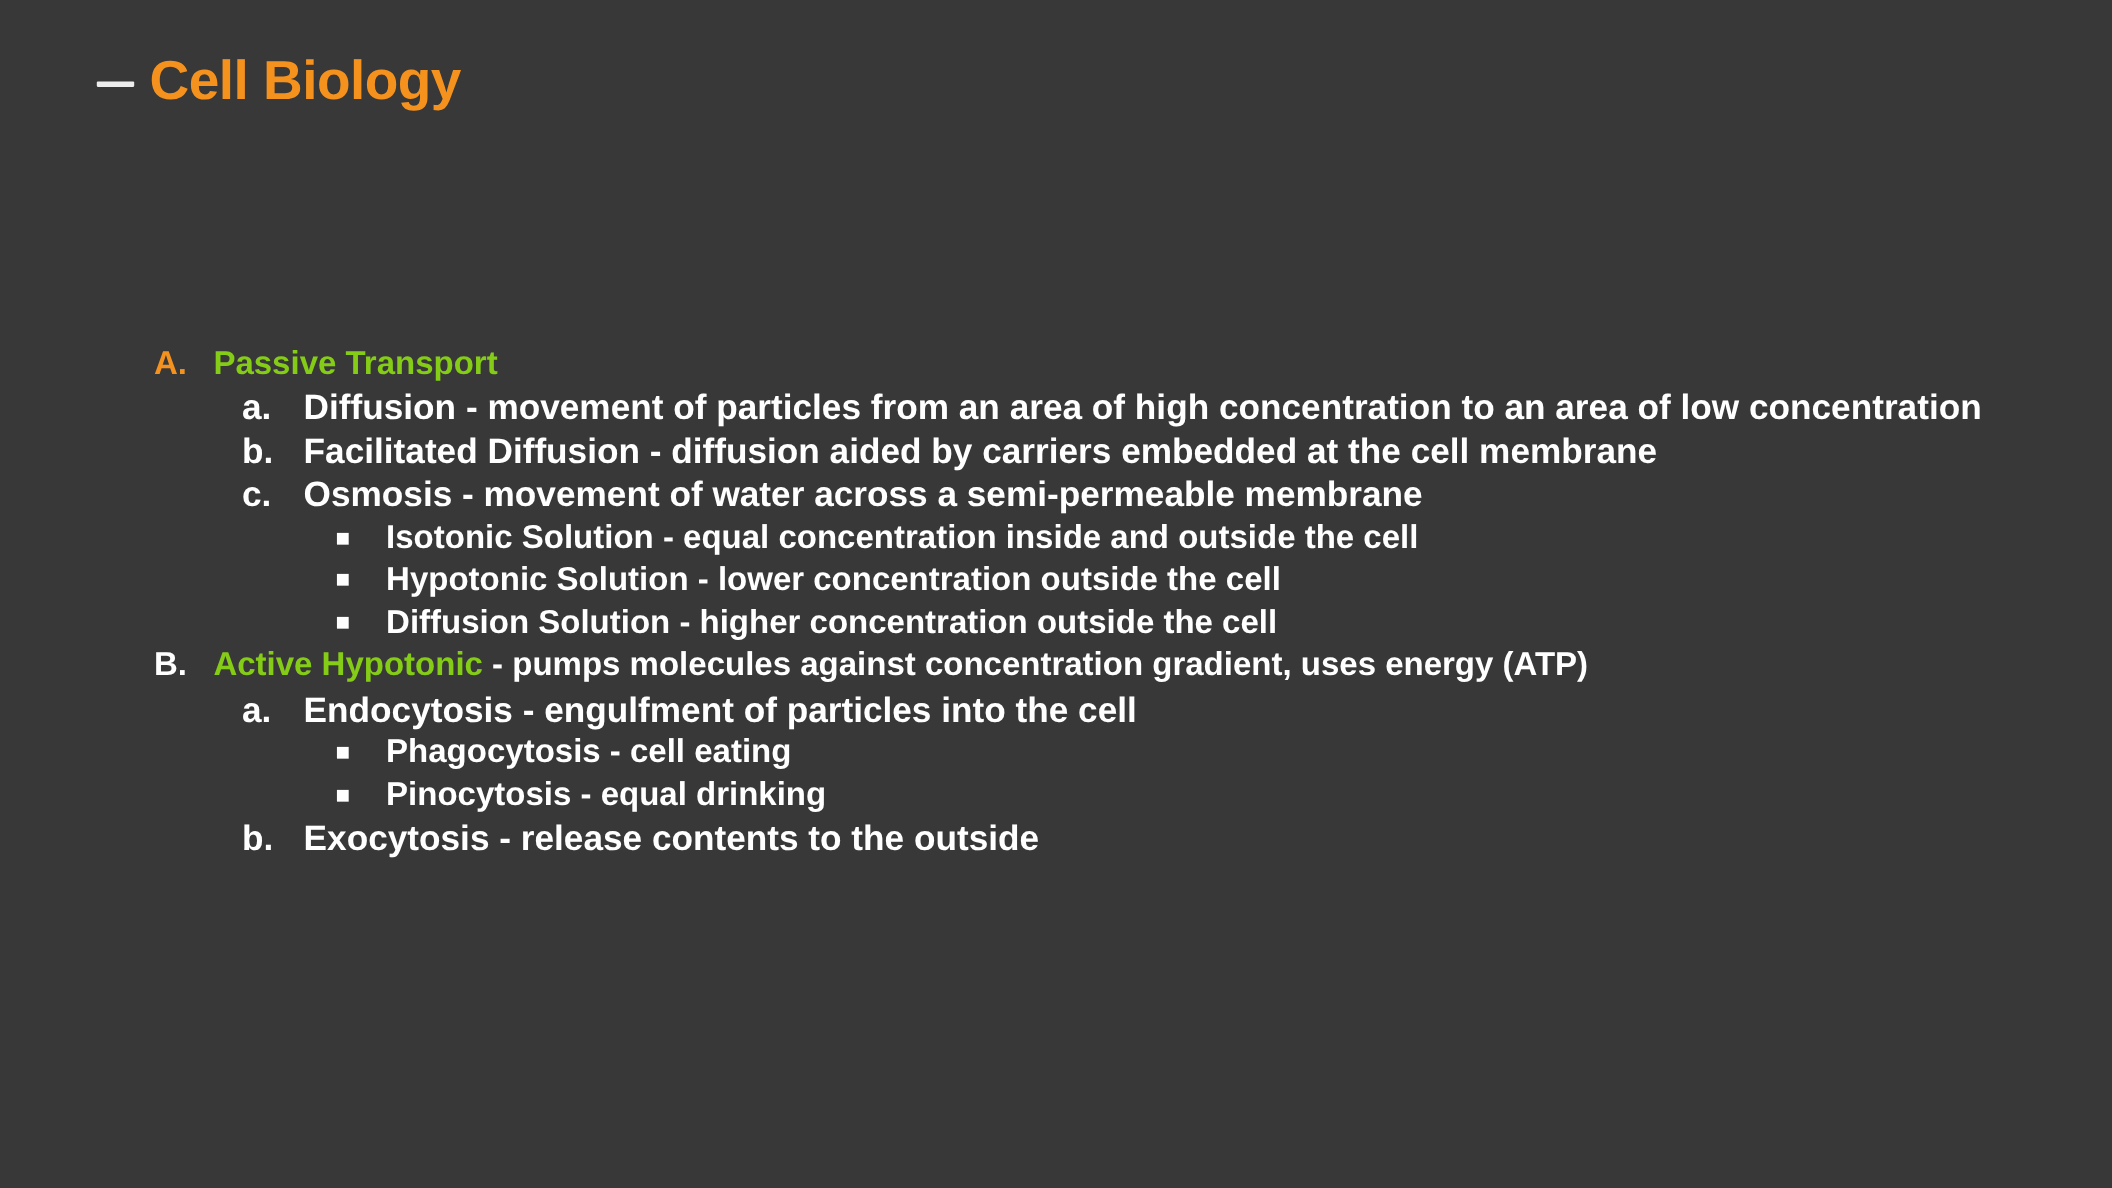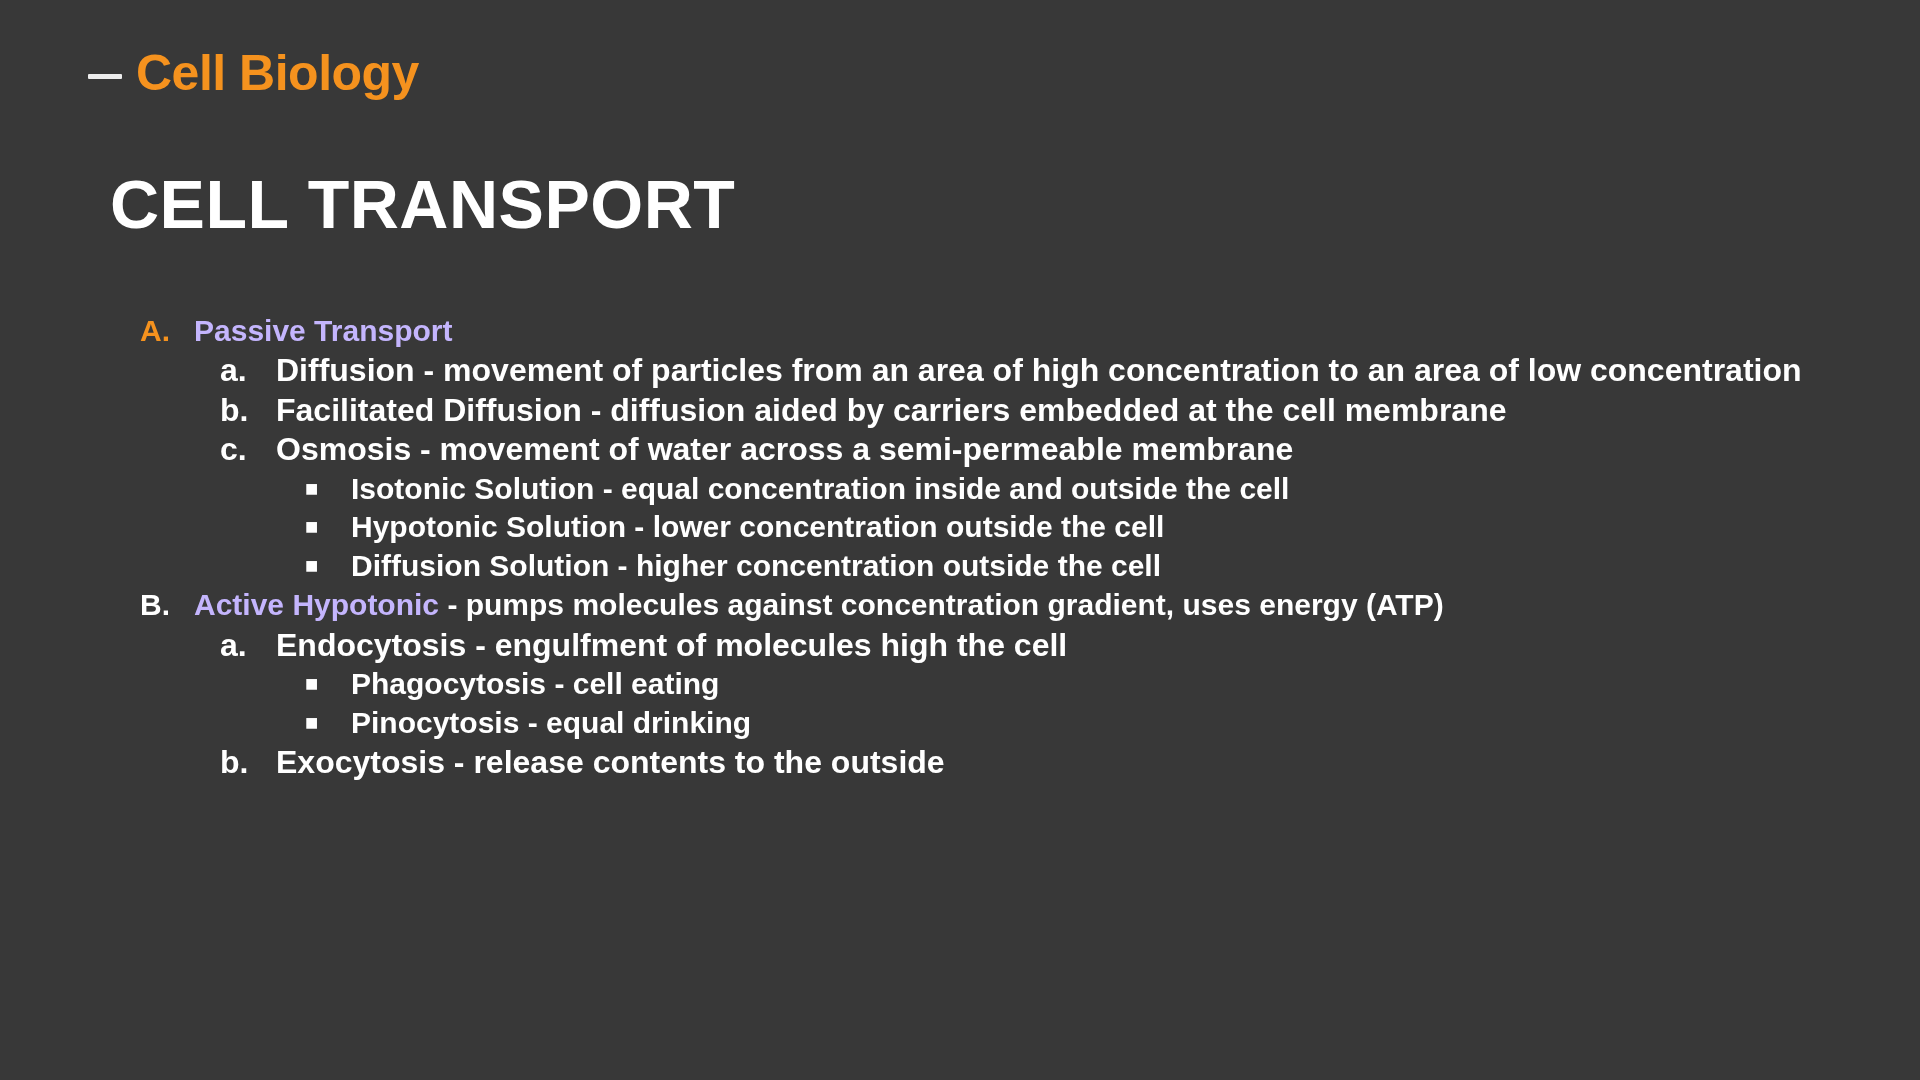--- a/index.html
+++ b/index.html
@@ -114,34 +114,33 @@
   }
   .lvl3 .marker {
     width: 46px;
     flex: 0 0 46px;
     color: #FFFFFF;
     font-size: 22px;
     line-height: 1.62;
   }
 
   .text { flex: 1 1 auto; }
-  .accent { color: #c4b5fd; }
+  .accent { color: #84cc16; }
   .plain  { color: #FFFFFF; }
 </style>
 </head>
 <body>
 
 <div class="slide">
 
   <div class="kicker">
     <span class="kicker-dash"></span>
     <span class="kicker-text">Cell Biology</span>
   </div>
 
-  <div class="slide-title">CELL TRANSPORT</div>
 
   <div class="outline">
 
     <div class="lvl1">
       <span class="marker orange">A.</span>
       <span class="text"><span class="accent">Passive Transport</span><span class="plain"></span></span>
     </div>
 
     <div class="lvl2">
       <span class="marker">a.</span>
@@ -173,21 +172,21 @@
       <span class="text">Diffusion Solution - higher concentration outside the cell</span>
     </div>
 
     <div class="lvl1">
       <span class="marker white">B.</span>
       <span class="text"><span class="accent">Active Hypotonic</span><span class="plain"> - pumps molecules against concentration gradient, uses energy (ATP)</span></span>
     </div>
 
     <div class="lvl2">
       <span class="marker">a.</span>
-      <span class="text">Endocytosis - engulfment of molecules high the cell</span>
+      <span class="text">Endocytosis - engulfment of particles into the cell</span>
     </div>
 
     <div class="lvl3">
       <span class="marker">■</span>
       <span class="text">Phagocytosis - cell eating</span>
     </div>
 
     <div class="lvl3">
       <span class="marker">■</span>
       <span class="text">Pinocytosis - equal drinking</span>

